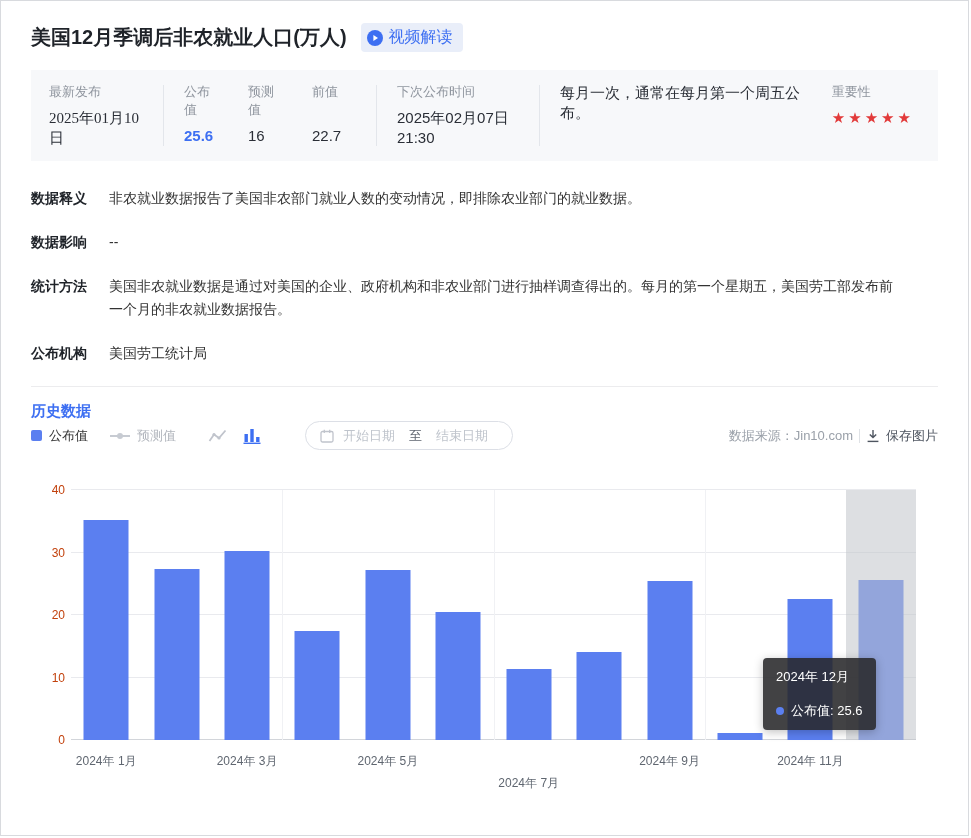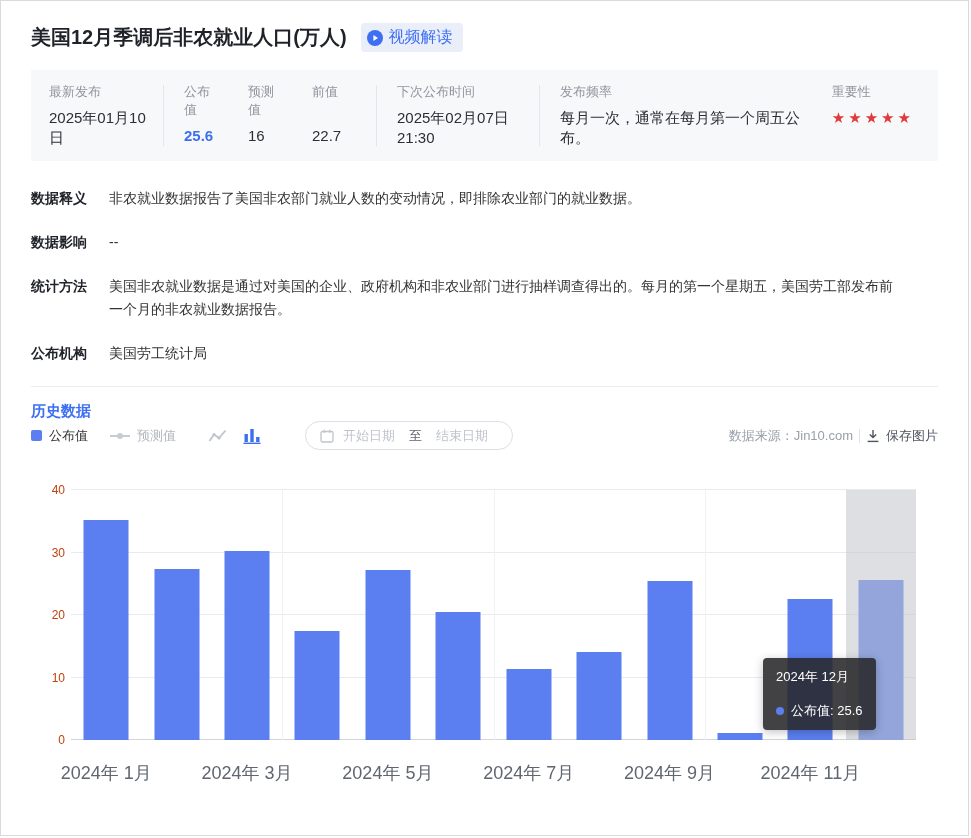--- a/index.html
+++ b/index.html
@@ -19,21 +19,21 @@
     border-radius: 4px; padding: 4px 10px 4px 6px; color: #3d6ff2;
     font-size: 16px; cursor: pointer;
   }
   
   .info-bar { display: flex; align-items: flex-start; background: #f7f8fa; padding: 13px 18px; margin-bottom: 26px; }
   .info-col { display: flex; flex-direction: column; }
   .info-label { font-size: 13px; color: #8f959e; line-height: 18px; margin-bottom: 7px; }
   .info-value { font-size: 15px; color: #2a2e36; line-height: 20px; }
   .value-blue { color: #3d6ff2; font-weight: bold; }
   .col-latest { width: 112px; }
-  .col-latest .info-value { width: 104px; }
+  .col-latest .info-value { width: 104px; font-family: Liberation Serif, serif; }
   .col-pub, .col-fore { width: 64px; }
   .col-pub .info-label, .col-fore .info-label { width: 30px; min-height: 36px; }
   .col-prev { width: 62px; }
   .col-prev .info-label { min-height: 36px; }
   .col-next { width: 140px; }
   .col-next .info-value { width: 118px; }
   .col-freq { width: 256px; }
   .col-freq .info-value { width: 244px; }
   .col-imp { margin-left: auto; padding-right: 6px; }
   .vdiv { width: 1px; background: #e3e6eb; align-self: stretch; margin: 2px 20px 2px 2px; }
@@ -79,21 +79,21 @@
   .ytick { position: absolute; right: 6px; transform: translateY(50%); font-size: 12px; color: #c2410c; }
   .plot { position: relative; width: 845px; height: 250px; }
   .gridline { position: absolute; left: 0; right: 0; height: 1px; background: #e9eaee; }
   .gridline.baseline { background: #d2d5da; }
   .vline { position: absolute; top: 0; bottom: 0; width: 1px; background: #f0f1f4; }
   .slots { position: absolute; inset: 0; display: flex; }
   .slot { flex: 1; position: relative; }
   .bar { position: absolute; bottom: 0; left: 50%; transform: translateX(-50%); width: 45px; z-index: 1; }
   .band { position: absolute; inset: 0; background: rgba(193,196,203,0.55); z-index: 2; }
   .x-axis { position: relative; height: 32px; margin-left: 40px; width: 845px; }
-  .xlabel { position: absolute; top: 21px; transform: translateX(-50%); font-size: 18px; color: #5f6670; white-space: nowrap; }
+  .xlabel { position: absolute; top: 13px; transform: translateX(-50%); font-size: 12px; color: #5f6670; white-space: nowrap; }
   .tooltip {
     position: absolute; left: 692px; top: 168px; background: rgba(40,40,42,0.88);
     border-radius: 4px; padding: 10px 13px; color: #fff; font-size: 13px; z-index: 5;
     box-shadow: 0 2px 10px rgba(0,0,0,0.25); white-space: nowrap;
   }
   .tt-title { margin-bottom: 16px; }
   .tt-row { display: flex; align-items: center; gap: 7px; }
   .tt-dot { width: 8px; height: 8px; border-radius: 50%; background: #5b7ff0; }
 </style>
 </head>
@@ -132,21 +132,20 @@
       <div class="info-label">前值</div>
       <div class="info-value">22.7</div>
     </div>
     <div class="vdiv"></div>
     <div class="info-col col-next">
       <div class="info-label">下次公布时间</div>
       <div class="info-value">2025年02月07日 21:30</div>
     </div>
     <div class="vdiv"></div>
     <div class="info-col col-freq">
-      <div class="info-label">发布频率</div>
       <div class="info-value">每月一次，通常在每月第一个周五公布。</div>
     </div>
     <div class="info-col col-imp">
       <div class="info-label">重要性</div>
       <div class="stars"><span>★</span><span>★</span><span>★</span><span>★</span><span>★</span></div>
     </div>
   </div>
 
   <div>
     <div class="detail-row">
@@ -287,18 +286,18 @@
           <span class="tt-dot"></span>
           <span>公布值: 25.6</span>
         </div>
       </div>
     </div>
   </div>
   <div class="x-axis">
       <span class="xlabel" style="left: 4.16667%;">2024年 1月</span>
       <span class="xlabel" style="left: 20.8333%;">2024年 3月</span>
       <span class="xlabel" style="left: 37.5%;">2024年 5月</span>
-      <span class="xlabel" style="left: 54.1667%;">2024年 7月</span>
+      <span class="xlabel" style="left: 54.1667%; margin-top: 22px;">2024年 7月</span>
       <span class="xlabel" style="left: 70.8333%; text-align: right;">2024年 9月</span>
       <span class="xlabel" style="left: 87.5%;">2024年 11月</span>
     </div>
 
 </div>
 
 </body></html>

